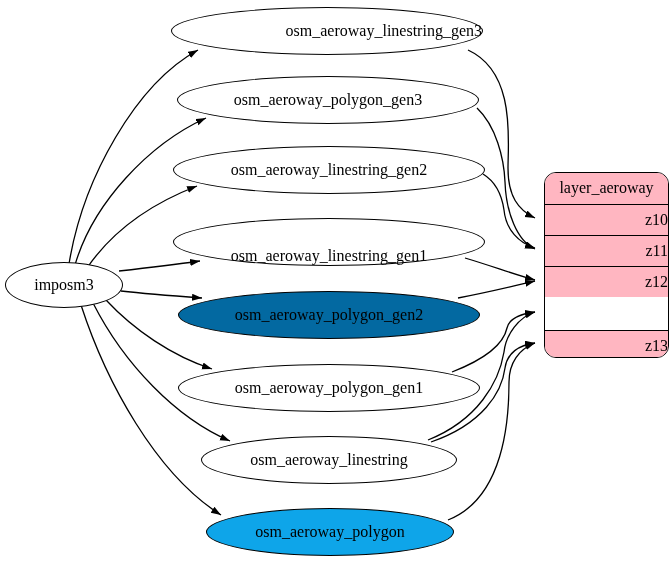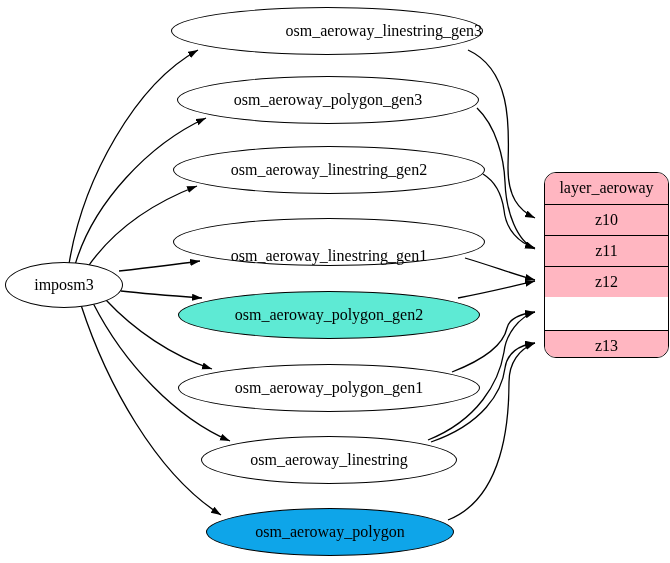--- a/index.html
+++ b/index.html
@@ -15,21 +15,21 @@
     font-size:16px; white-space:nowrap;
   }
   .layer-node {
     position:absolute; box-sizing:border-box;
     border:1.6px solid #000; border-radius:12px; overflow:hidden;
   }
   .layer-row {
     height:31px; line-height:30px; text-align:center;
     font-size:16px; box-sizing:border-box; white-space:nowrap;
   }
-  .layer-row + .layer-row { border-top:1.4px solid #000; }
+  .layer-row + .layer-row { border-top:1.4px solid #000;text-align:right; }
   .edge { fill:none; stroke-width:1.3px; }
 </style>
 </head>
 <body>
 
 <div class="canvas">
 
   <svg id="edge-layer" width="670" height="563" viewBox="0 0 670 563">
     <defs>
       <marker id="arrow" markerUnits="userSpaceOnUse" markerWidth="11" markerHeight="8" refX="10" refY="3.5" orient="auto">
@@ -66,21 +66,21 @@
   </div>
   <div class="ellipse-node" id="n-t1" style="left: 177px; top: 76px; width: 302px; height: 48px; background: rgb(255, 255, 255); border-color: rgb(0, 0, 0);">
     <span>osm_aeroway_polygon_gen3</span>
   </div>
   <div class="ellipse-node" id="n-t2" style="left: 173px; top: 146px; width: 312px; height: 48px; background: rgb(255, 255, 255); border-color: rgb(0, 0, 0); justify-content: center;">
     <span>osm_aeroway_linestring_gen2</span>
   </div>
   <div class="ellipse-node" id="n-t3" style="left: 173px; top: 218px; width: 312px; height: 48px; background: rgb(255, 255, 255); border-color: rgb(0, 0, 0); align-items: flex-end;">
     <span>osm_aeroway_linestring_gen1</span>
   </div>
-  <div class="ellipse-node" id="n-t4" style="left: 178px; top: 291px; width: 302px; height: 48px; background: #5eead4; border-color: rgb(0, 0, 0);">
+  <div class="ellipse-node" id="n-t4" style="left: 178px; top: 291px; width: 302px; height: 48px; background: #0369a1; border-color: rgb(0, 0, 0);">
     <span>osm_aeroway_polygon_gen2</span>
   </div>
   <div class="ellipse-node" id="n-t5" style="left: 178px; top: 364px; width: 302px; height: 48px; background: rgb(255, 255, 255); border-color: rgb(0, 0, 0);">
     <span>osm_aeroway_polygon_gen1</span>
   </div>
   <div class="ellipse-node" id="n-t6" style="left: 201px; top: 436px; width: 256px; height: 48px; background: rgb(255, 255, 255); border-color: rgb(0, 0, 0);">
     <span>osm_aeroway_linestring</span>
   </div>
   <div class="ellipse-node" id="n-t7" style="left: 206px; top: 508px; width: 248px; height: 48px; background: #0ea5e9; border-color: rgb(0, 0, 0);">
     <span>osm_aeroway_polygon</span>

